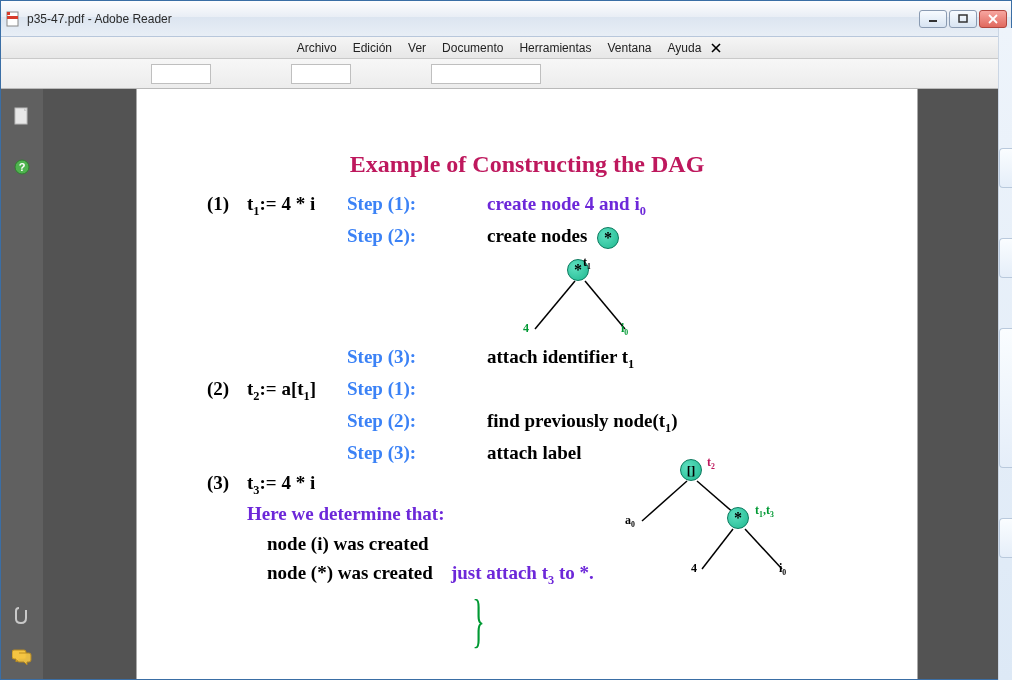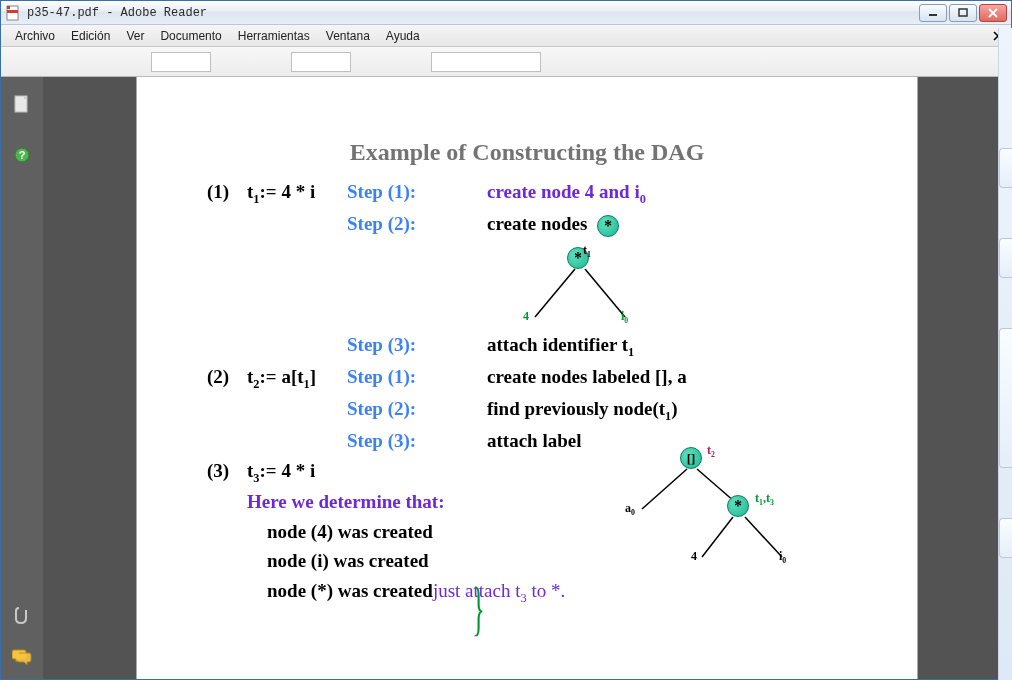--- a/index.html
+++ b/index.html
@@ -1,46 +1,46 @@
 <!DOCTYPE html>
 <html><head>
 <meta charset="utf-8">
 <style>
 * { margin: 0; padding: 0; box-sizing: border-box; }
 body { font-family: "Segoe UI", Tahoma, sans-serif; font-size: 12px; background: #d4d0c8; width: 1012px; height: 680px; overflow: hidden; position: relative; }
 
 .window { width: 1012px; height: 680px; border: 1px solid #3a6ea5; background: #fff; display: flex; flex-direction: column; }
 
-.titlebar { height: 24px; background: linear-gradient(180deg, #fdfdfe 0%, #e9eef5 45%, #dce5f0 46%, #e8eef6 100%); border-bottom: 1px solid #b8c7db; display: flex; align-items: center; padding: 0 4px; font-family: Liberation Mono, monospace; }
+.titlebar { height: 36px; background: linear-gradient(180deg, #fdfdfe 0%, #e9eef5 45%, #dce5f0 46%, #e8eef6 100%); border-bottom: 1px solid #b8c7db; display: flex; align-items: center; padding: 0 4px; }
 .titlebar .app-icon { width: 16px; height: 16px; margin-right: 6px; position: relative; }
 .titlebar .app-icon svg { display:block; }
 .titlebar .title { color: #2a2a2a; font-size: 12px; flex: 1; }
 .win-controls { display: flex; gap: 2px; }
 .win-btn { width: 28px; height: 18px; border: 1px solid #8a9bb2; border-radius: 3px; background: linear-gradient(180deg,#f7fbff,#d8e4f2); display:flex; align-items:center; justify-content:center; cursor:pointer; }
 .win-btn.close { background: linear-gradient(180deg,#f7a6a0,#e0695e); border-color:#b0463e; color:#fff; }
 .win-btn svg { display:block; }
 
-.menubar { height: 22px; background: linear-gradient(180deg,#f5f5f5,#e7e7e7); border-bottom: 1px solid #c9c9c9; display:flex; align-items:center; padding: 0 6px; justify-content: space-between; }
+.menubar { height: 22px; background: linear-gradient(180deg,#f5f5f5,#e7e7e7); border-bottom: 1px solid #c9c9c9; display:flex; align-items:center; padding: 0 6px; justify-content: center; }
 .menus { display:flex; }
 .menu-item { padding: 2px 8px; color: #222; cursor: pointer; }
 .menu-close { width:14px; height:14px; display:flex; align-items:center; justify-content:center; cursor:pointer; font-weight:bold; color:#222; }
 
 .toolbar { height: 30px; background: linear-gradient(180deg,#f7f7f7,#ececec); border-bottom: 1px solid #b9b9b9; display:flex; align-items:center; padding-left: 150px; gap: 80px; }
 .tool-field { width: 60px; height: 20px; background:#fff; border:1px solid #bfbfbf; }
 .tool-field2 { width: 110px; height: 20px; background:#fff; border:1px solid #bfbfbf; }
 
 .content-area { flex:1; display:flex; background: #535353; position:relative; min-height:0; }
 .side-rail { width: 42px; background: #606060; display:flex; flex-direction:column; align-items:center; padding-top: 18px; gap: 30px; }
 .rail-icon { width:20px; height:20px; display:flex; align-items:center; justify-content:center; cursor:pointer; }
 .rail-bottom { position:absolute; bottom: 12px; left: 0; width:42px; display:flex; flex-direction:column; align-items:center; gap: 22px; }
 
 .page-viewport { flex:1; display:flex; justify-content:center; overflow:hidden; min-height:0; }
 .page { margin-top: 0; width: 780px; background:#fff; box-shadow: 0 0 0 1px #aaa; position:relative; font-family: "Times New Roman", serif; color:#000; }
 
-.doc-title { text-align:center; color:#737373; font-weight:bold; font-size: 24px; margin-top: 62px; }
+.doc-title { text-align:center; color:#be185d; font-weight:bold; font-size: 24px; margin-top: 62px; }
 
 .doc-body { position:absolute; left: 70px; top: 100px; font-size: 19px; line-height: 1.55; }
 .row { display:flex; white-space:nowrap; }
 .num { width: 40px; font-weight:bold; }
 .code { width: 100px; font-weight:bold; }
 .step { color: #3b82f6; font-weight:bold; width: 140px; }
 .desc { font-weight:bold; }
 sub { font-size: 0.65em; vertical-align: sub; }
 
 .diamond { display:inline-block; width:22px; height:22px; background: radial-gradient(circle at 35% 35%, #5fe0c0, #1eb88f); border:1.5px solid #0a7a5e; border-radius:50%; text-align:center; line-height:20px; font-weight:bold; color:#000; vertical-align:middle; font-size:16px; }
@@ -170,21 +170,20 @@
             <span class="num"></span>
               <span class="code"></span>
             <span class="step">Step (3):</span>
             <span class="desc"><span>attach identifier t</span><sub>1</sub></span>
           </div>
 
           <div class="row">
             <span class="num">(2)</span>
             <span class="code"><span>t</span><sub>2</sub><span>:= a[t</span><sub>1</sub><span>]</span></span>
             <span class="step">Step (1):</span>
-            <span class="desc">create nodes labeled [], a</span>
           </div>
 
           <div class="row">
             <span class="num"></span>
               <span class="code"></span>
             <span class="step">Step (2):</span>
             <span class="desc"><span>find previously node(t</span><sub>1</sub><span>)</span></span>
           </div>
 
           <div class="row">
@@ -197,32 +196,28 @@
           <div class="row">
             <span class="num">(3)</span>
             <span class="code"><span>t</span><sub>3</sub><span>:= 4 * i</span></span>
           </div>
 
           <div class="row">
             <span class="num"></span>
             <span class="note-green" style="font-weight:bold">Here we determine that:</span>
           </div>
 
-          <div class="row">
-              <span style="width:60px"></span>
-              <span class="desc">node (4) was created</span>
-            </div>
           <div class="row">
               <span style="width:60px"></span>
               <span class="desc">node (i) was created</span>
             </div>
           <div class="row">
               <span style="width:60px"></span>
               <span class="desc">node (*) was created</span>
-            <span class="note-green" style="font-weight:normal; "><span>just attach t</span><sub>3</sub><span> to *.</span></span>
+            <span class="note-green" style="font-weight:bold; margin-left:18px"><span>just attach t</span><sub>3</sub><span> to *.</span></span>
           </div>
 
         </div>
 
         <span class="brace" style="left:329px; top:501px;">}</span>
 
         <div class="tree1">
           <svg width="180" height="92" style="position:absolute;left:0;top:0">
             <line x1="88" y1="22" x2="48" y2="70" stroke="#000" stroke-width="1.5"></line>
             <line x1="98" y1="22" x2="138" y2="70" stroke="#000" stroke-width="1.5"></line>

